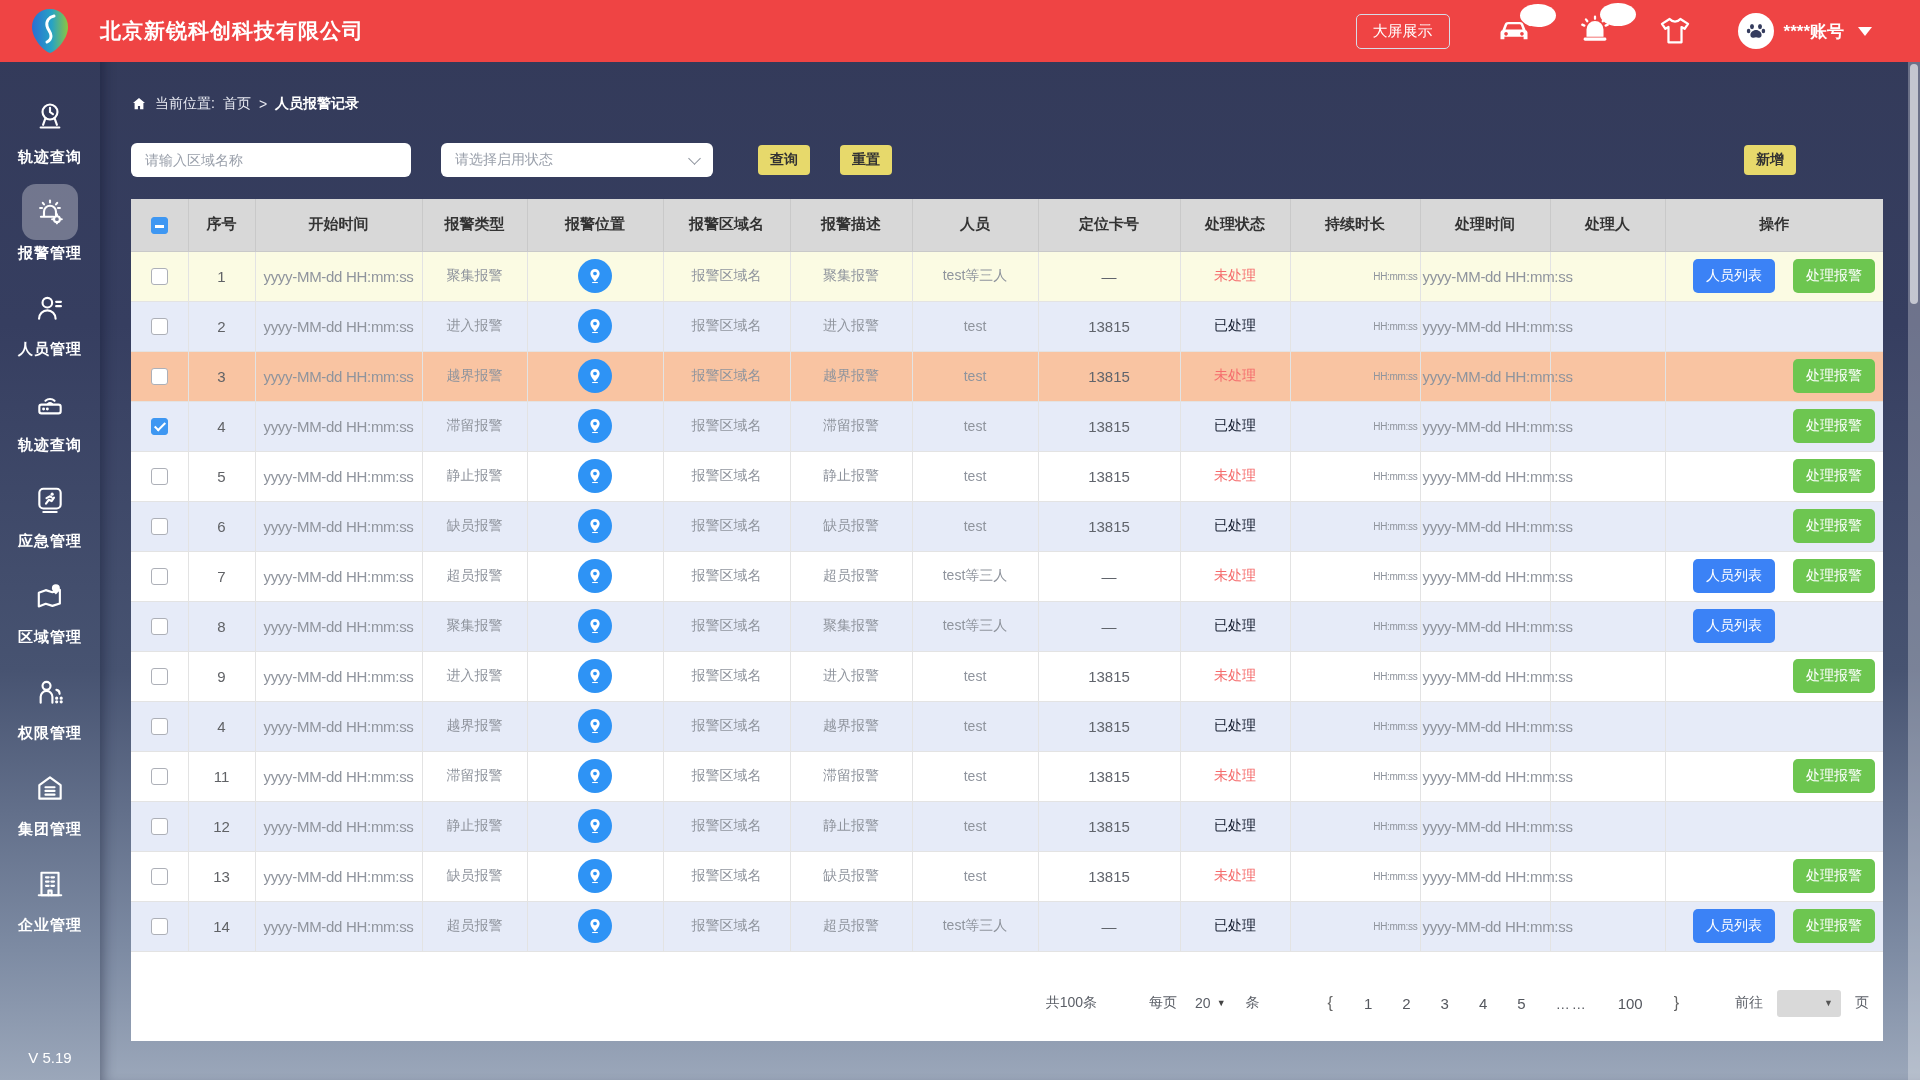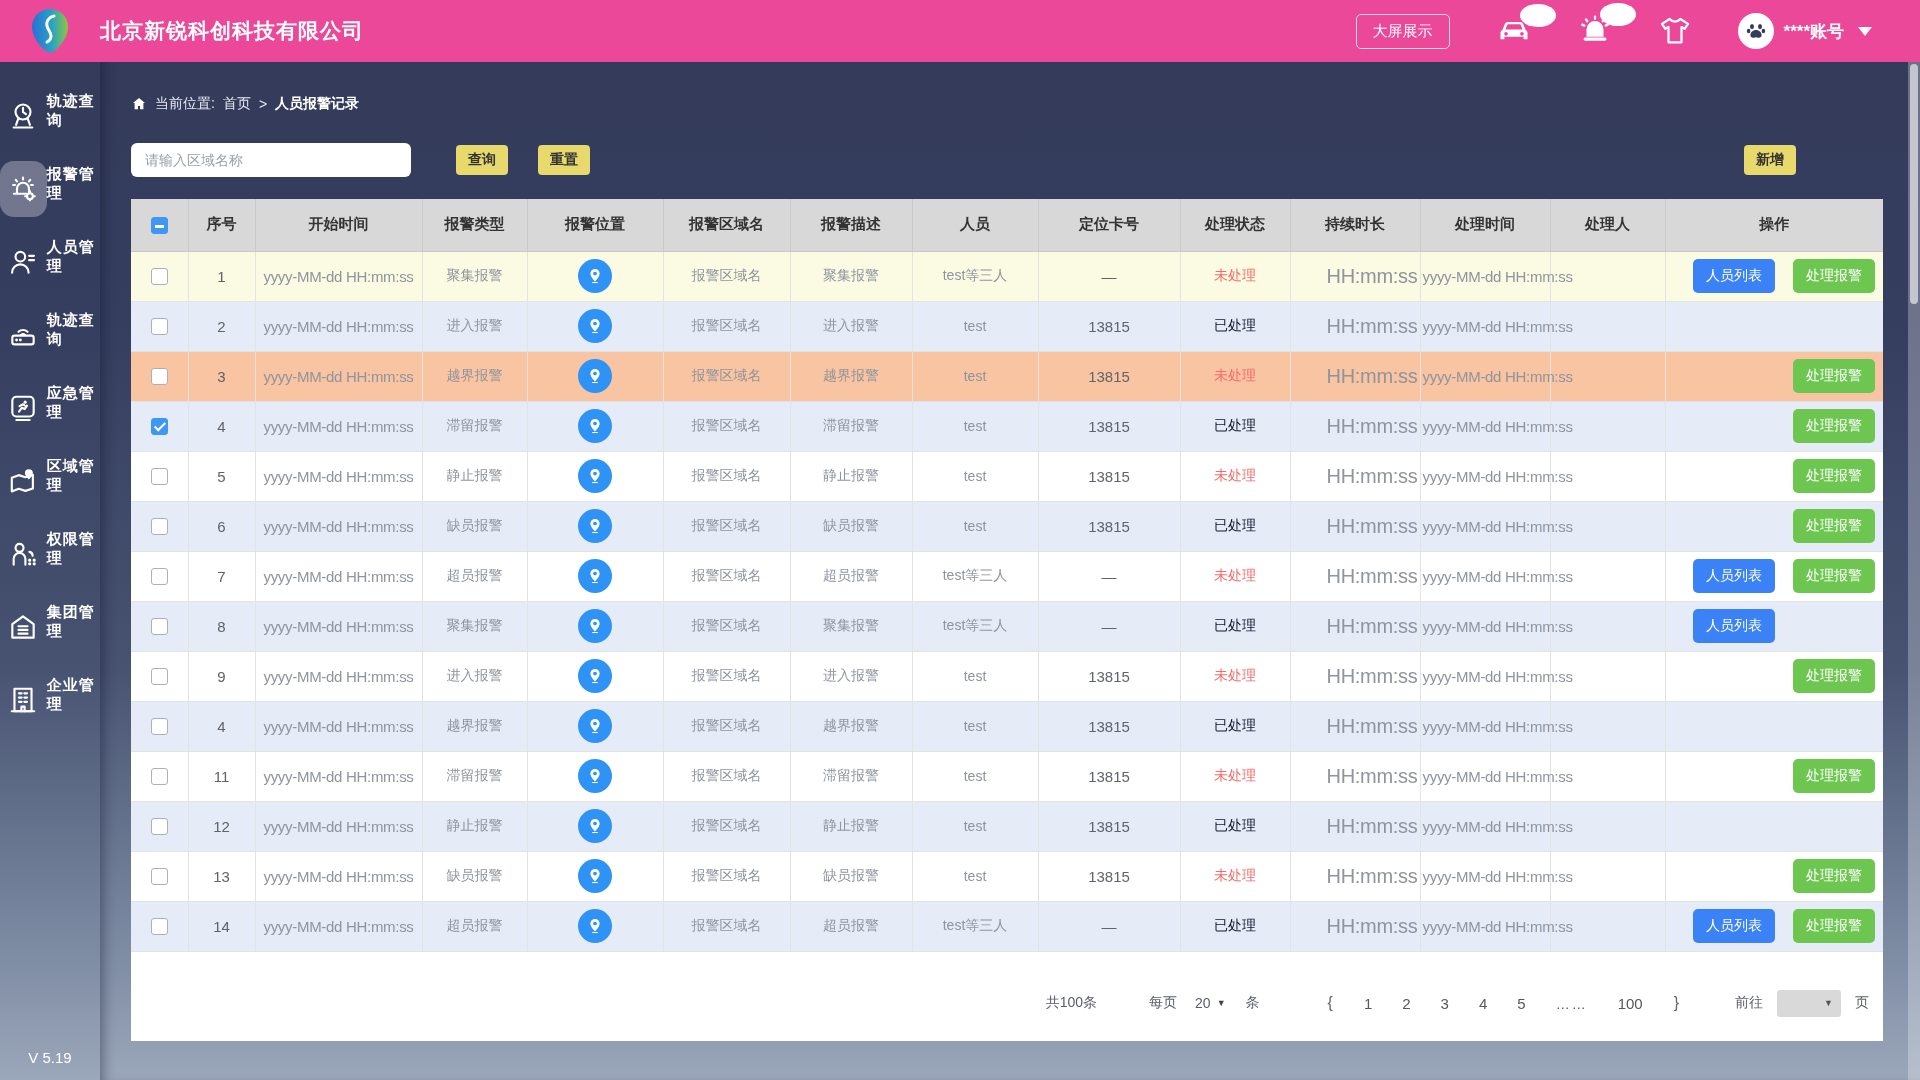--- a/index.html
+++ b/index.html
@@ -3,39 +3,39 @@
 <meta charset="utf-8">
 <title>人员报警记录</title>
 <style>
   * { margin:0; padding:0; box-sizing:border-box; }
   html,body { width:1920px; height:1080px; overflow:hidden;
     font-family:"Liberation Sans","DejaVu Sans",sans-serif; }
   body { background:linear-gradient(180deg,#333a59 0%,#363e60 30%,#475371 62%,#7d8ba3 88%,#9ba7ba 100%); }
 
   
   .top-header { position:fixed; top:0; left:0; width:1920px; height:62px;
-    background:#ec4899; display:flex; align-items:center; z-index:20; }
+    background:#ef4444; display:flex; align-items:center; z-index:20; }
   .logo-wrap { width:100px; display:flex; justify-content:center; align-items:center; }
   .company-name { color:#fff; font-size:21px; font-weight:700; letter-spacing:1px; }
   .header-right { margin-left:auto; display:flex; align-items:center; gap:46px; padding-right:48px; }
   .big-screen-btn { border:1px solid #d7dbe6; border-radius:5px; color:#fff; font-size:15px;
     padding:7px 16px; background:transparent; cursor:pointer; }
   .hdr-icon { position:relative; display:flex; align-items:center; cursor:pointer; }
   .badge { position:absolute; top:-12px; right:-24px; width:36px; height:23px; background:#fff; border-radius:50%; }
   .avatar-account { display:flex; align-items:center; gap:10px; cursor:pointer; }
   .paw-circle { width:36px; height:36px; background:#fff; border-radius:50%;
     display:flex; align-items:center; justify-content:center; }
   .account-text { color:#fff; font-size:17px; font-weight:600; }
   .chev-down { width:0; height:0; border-left:7px solid transparent; border-right:7px solid transparent;
     border-top:9px solid #fff; margin-left:4px; }
 
   
   .sidebar { position:fixed; left:0; top:62px; bottom:0; width:100px;
     display:flex; flex-direction:column; align-items:center; padding-top:26px; z-index:10; }
-  .side-item { display:flex; flex-direction:row; align-items:flex-start; margin-bottom:17px; cursor:pointer; }
+  .side-item { display:flex; flex-direction:column; align-items:center; margin-bottom:17px; cursor:pointer; }
   .side-icon-wrap { width:56px; height:56px; display:flex; align-items:center; justify-content:center; border-radius:14px; }
   .side-item.active .side-icon-wrap { background:rgba(255,255,255,.30); }
   .side-label { color:#fff; font-size:15px; font-weight:600; margin-top:4px; letter-spacing:1px; }
   .side-version { margin-top:auto; margin-bottom:14px; color:#fff; font-size:15px; }
 
   
   .main { margin-left:100px; padding-top:62px; width:1820px;
     box-shadow:inset 10px 0 14px -8px rgba(10,15,40,.45); min-height:1080px; }
   .breadcrumb { display:flex; align-items:center; gap:8px; padding:33px 0 0 31px; color:#e8eaf2; font-size:14px; }
   .breadcrumb .crumb-current { font-weight:700; color:#fff; }
@@ -66,21 +66,21 @@
   tbody td { height:50px; font-size:14px; color:#8f949d; text-align:center;
     border-right:1px solid #e3e3e3; border-bottom:1px solid #e3e3e3; white-space:nowrap; }
   tbody td:last-child { border-right:none; }
   tr.bg-white  { background:#fff; }
   tr.bg-blue   { background:#e6ebf8; }
   tr.bg-yellow { background:#fbfbe3; }
   tr.bg-salmon { background:#f9c4a2; }
   td.c-idx { color:#606266; font-size:15px; }
   td.c-card { color:#60646c; font-size:15px; }
   td.c-date { font-size:15px; letter-spacing:-0.3px; }
-  td.c-dur { text-align:right; padding-right:2px; font-size:20px; letter-spacing:-0.3px; }
+  td.c-dur { text-align:right; padding-right:2px; font-size:10px; letter-spacing:-0.3px; }
   td.c-ht { text-align:left; padding-left:2px; overflow:visible; font-size:15px; letter-spacing:-0.3px; }
   .status-pending { color:#f56c6c; }
   .status-done { color:#0f172a; }
 
   .cb { display:inline-block; width:17px; height:17px; border:1px solid #adb0b8; border-radius:3px;
     background:#fff; cursor:pointer; position:relative; vertical-align:middle; }
   .cb.checked { background:#3e97f2; border-color:#3e97f2; }
   .cb.checked::after { content:""; position:absolute; left:5px; top:1px; width:4px; height:9px;
     border:solid #fff; border-width:0 2px 2px 0; transform:rotate(45deg); }
   .cb.indeterminate { background:#3e97f2; border-color:#3e97f2; }
@@ -293,20 +293,24 @@
       <path d="M12 3l9 7.4h-2.4V20h-5v-5h-3.2v5h-5v-9.6H3L12 3z"></path>
     </svg>
     <span>当前位置: </span>
       <span>首页</span>
       <span>&gt;</span>
       <span class="crumb-current">人员报警记录</span>
   </div>
 
   <div class="filter-row">
     <input class="area-input" placeholder="请输入区域名称" style="">
+    <div class="status-select">
+      <span class="sel-text">请选择启用状态</span>
+      <span class="sel-chev"></span>
+    </div>
     <button class="yellow-btn btn-query">查询</button>
     <button class="yellow-btn btn-reset">重置</button>
     <button class="yellow-btn btn-add">新增</button>
   </div>
 
   <div class="card">
     <table>
       <colgroup>
         <col style="width:57px">
           <col style="width:67px">

